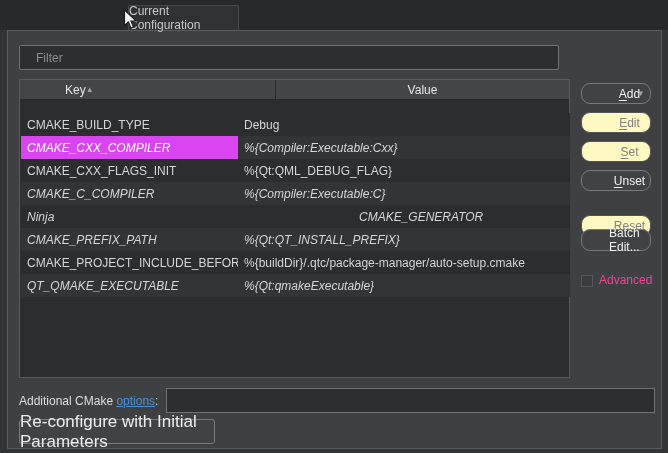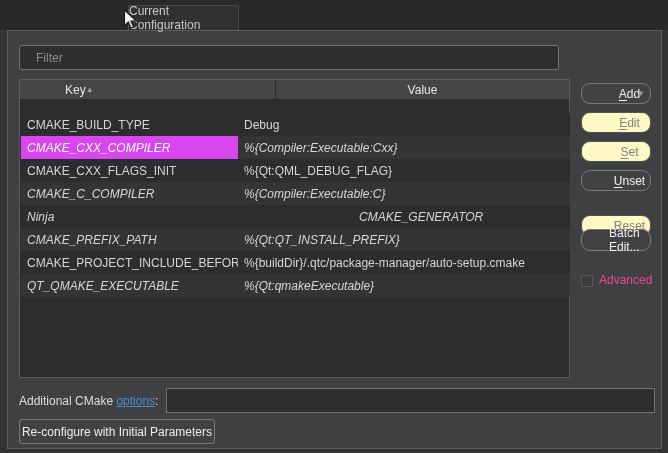--- a/index.html
+++ b/index.html
@@ -90,21 +90,21 @@
   .addl-label a { color:#4a90d9; text-decoration:underline; cursor:pointer;margin-top:25px; }
   .options-input {
     position:absolute; left:166px; top:388px; width:489px; height:25px;
     background:#2c2e2f; border:1px solid #707274; color:#d4d6d8;
     font-size:12px; padding:0 6px; outline:none;
     font-family:"Liberation Sans", sans-serif;
   }
   .reconf-btn {
     position:absolute; left:19px; top:419px; width:196px; height:25px;
     background:#404243; border:1px solid #77797c; border-radius:3px;
-    color:#eceded; font-size:12px; display:flex; align-items:center; justify-content:center;
+    color:#eceded; font-size:17px; display:flex; align-items:center; justify-content:center;
     font-family:"Liberation Sans", sans-serif; cursor:default;
   }
   .cursor { position:absolute; left:123px; top:9px; z-index:9; }
 </style>
 </head>
 <body>
 
 <div class="screen">
 
   <div class="tabstrip"></div>

